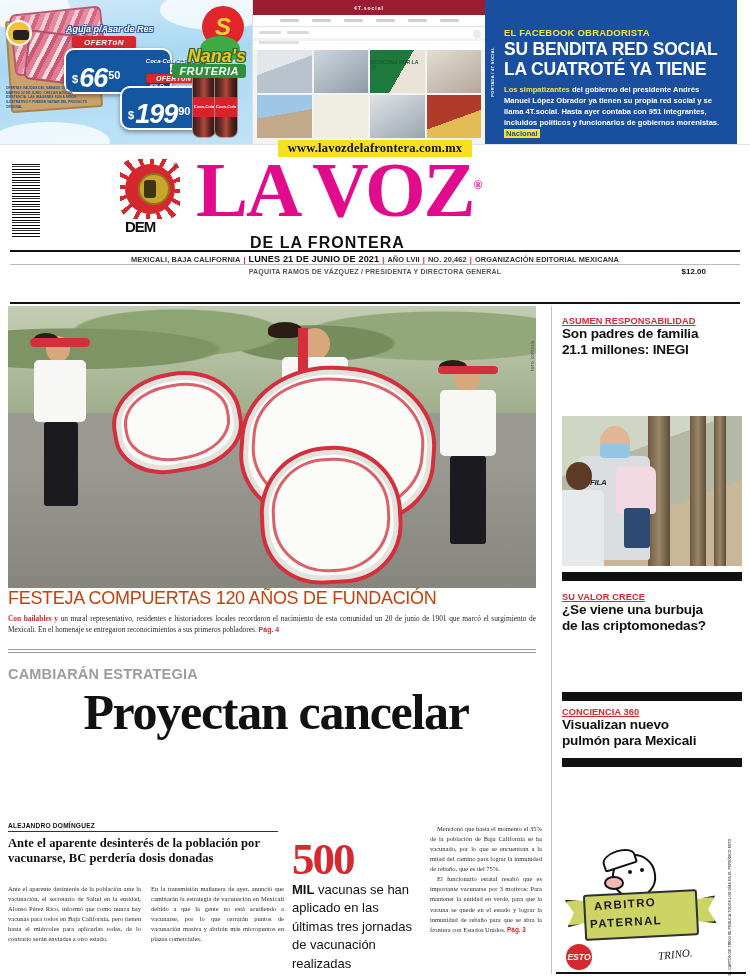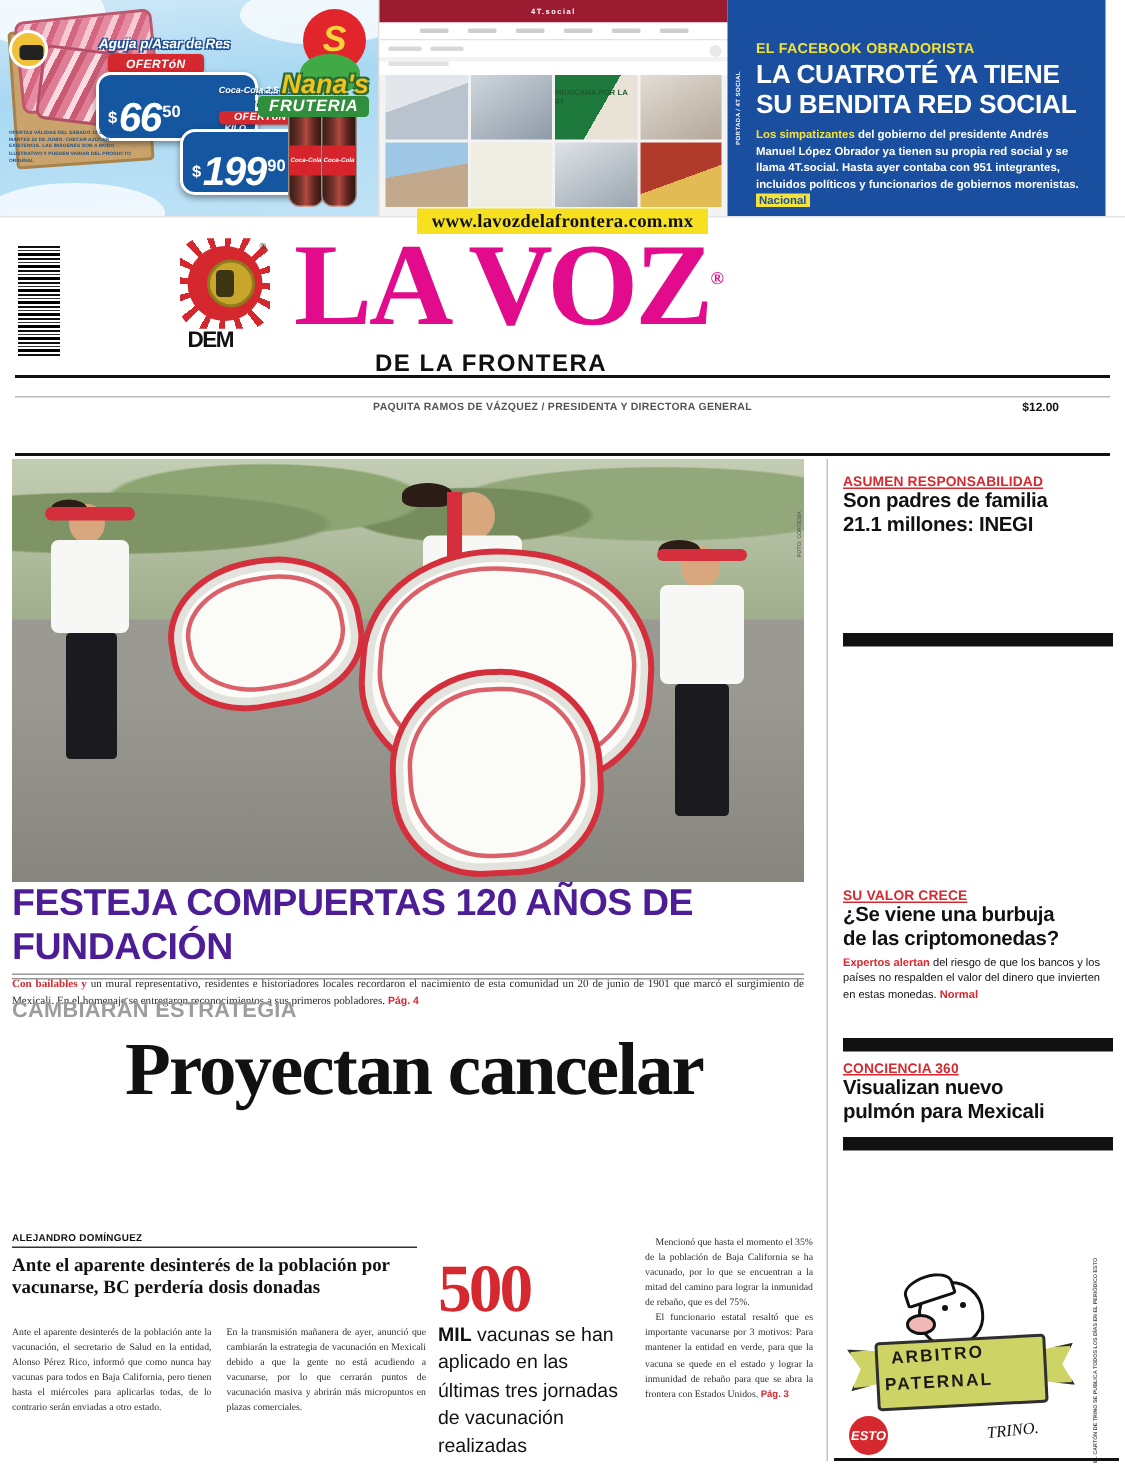--- a/index.html
+++ b/index.html
@@ -154,21 +154,21 @@
   .stripe { position:absolute; background:#d32f3c; }
   .head { border-radius:50%; background:#d8a77d; }
   .hair { position:absolute; border-radius:50% 50% 30% 30%; background:#2b1d16;}
   .legs { background:#1b1b1f; border-radius:3px; }
   .mp-credit { position:absolute; right:-2px; top:6px; width:11px; height:88px;}
   .mp-credit span { position:absolute; left:50%; top:50%; transform:translate(-50%,-50%) rotate(-90deg);
     white-space:nowrap; font-size:3.6px; color:#666; font-weight:700;}
 
   
   .cap-block { position:absolute; left:8px; top:588px; width:528px; }
-  .cap-head { font-size:25px; font-weight:700; color:#4c1d95; letter-spacing:-.3px; }
+  .cap-head { font-size:18px; font-weight:400; color:#c2410c; letter-spacing:-.3px; }
   .cap-text { font-family:"Liberation Serif", serif; font-size:7.4px; line-height:1.5; color:#2a2a2a;
      margin-top:4px; text-align:justify;}
   .cap-text .lead { color:#d6282f; font-weight:700;}
   .cap-text .pag { color:#d6282f; font-weight:700; font-family:"Liberation Sans", sans-serif; font-size:7px;}
   .rule-d { position:absolute; left:8px; top:649px; width:528px; height:1px; background:#999;}
   .rule-e { position:absolute; left:8px; top:652px; width:528px; height:1px; background:#999;}
 
   
   .kicker-main { position:absolute; left:8px; top:666px; font-size:14.5px; font-weight:700; color:#9d9d9d;
      letter-spacing:.2px;}
@@ -347,22 +347,22 @@
       </div>
       <div class="ss-dot"></div>
     </div>
 
     <div class="vstrip">
       <span>PORTADA / 4T SOCIAL</span>
     </div>
 
     <div class="ad-facebook">
       <div class="fb-kicker">EL FACEBOOK OBRADORISTA</div>
+      <div class="fb-head">SU BENDITA RED SOCIAL</div>
       <div class="fb-head">LA CUATROTÉ YA TIENE</div>
-      <div class="fb-head">SU BENDITA RED SOCIAL</div>
       <div class="fb-body">
         <span class="hl">Los simpatizantes</span><span> del gobierno del presidente Andrés Manuel López Obrador ya tienen su propia red social y se llama 4T.social. Hasta ayer contaba con 951 integrantes, incluidos políticos y funcionarios de gobiernos morenistas. </span><span class="fb-tag">Nacional</span>
       </div>
     </div>
   </div>
 
   <div class="page-edge"></div>
 
   <div class="urlwrap">
     <span class="urlbox">www.lavozdelafrontera.com.mx</span>
@@ -378,20 +378,23 @@
       </div>
       <div class="reg-mark">®</div>
       <div class="dem-word">DEM</div>
     </div>
 
     <div class="lavoz"><span>LA VOZ</span><span class="reg">®</span></div>
     <div class="frontera">DE LA FRONTERA</div>
 
     <div class="rule-a"></div>
 
+    <div class="dateline">
+      <span>MEXICALI, BAJA CALIFORNIA</span><span class="sep">|</span><span class="strong">LUNES 21 DE JUNIO DE 2021</span><span class="sep">|</span><span>AÑO LVII</span><span class="sep">|</span><span>NO. 20,462</span><span class="sep">|</span><span>ORGANIZACIÓN EDITORIAL MEXICANA</span>
+    </div>
 
     <div class="rule-b"></div>
     <div class="credit">PAQUITA RAMOS DE VÁZQUEZ / PRESIDENTA Y DIRECTORA GENERAL</div>
     <div class="price">$12.00</div>
   </div>
 
   <div class="rule-c"></div>
 
   <div class="mainphoto">
     <div class="trees"></div>
@@ -486,30 +489,45 @@
 
   <div class="vrule"></div>
 
   <div class="side" style="top:316px;">
     <div class="side-kicker">ASUMEN RESPONSABILIDAD</div>
     <div class="side-head">Son padres de familia</div>
     <div class="side-head">21.1 millones: INEGI</div>
   </div>
 
   <div class="side" style="top:416px;">
+    <div class="side-photo">
+      <div class="sp-tree" style="left:86px;top:0;width:22px;height:150px;"></div>
+      <div class="sp-tree" style="left:128px;top:0;width:16px;height:150px;"></div>
+      <div class="sp-tree" style="left:152px;top:0;width:12px;height:150px;"></div>
+      <div class="sp-person" style="left:16px;top:10px;">
+        <div class="sp-head" style="width:30px;height:32px;margin-left:22px;"></div>
+        <div class="sp-mask" style="left:22px;top:18px;width:30px;height:14px;"></div>
+        <div class="sp-shirt" style="width:72px;height:104px;margin-top:-2px;"></div>
+        <div class="sp-fila" style="left:12px;top:52px;">FILA</div>
+      </div>
+      <div class="sp-baby" style="left:54px;top:50px;width:40px;height:48px;"></div>
+      <div class="sp-jeans" style="left:62px;top:92px;width:26px;height:40px;"></div>
+      <div class="sp-person" style="left:-4px;top:46px;">
+        <div class="sp-head" style="width:26px;height:28px;margin-left:8px;background:#5d3a26;"></div>
+        <div class="sp-shirt" style="width:46px;height:84px;background:#e7e9eb;"></div>
+      </div>
+
+    </div>
     <div class="side-bar"></div>
   </div>
 
   <div class="side" style="top:592px;">
     <div class="side-kicker">SU VALOR CRECE</div>
     <div class="side-head">¿Se viene una burbuja</div>
     <div class="side-head">de las criptomonedas?</div>
-    <div class="side-body">
-      <span class="lead">Expertos alertan</span><span> del riesgo de que los bancos y los países no respalden el valor del dinero que invierten en estas monedas. </span><span class="sec">Normal</span>
-    </div>
   </div>
 
   <div class="side" style="top:686px;">
     <div class="side-bar"></div>
     <div class="side-kicker">CONCIENCIA 360</div>
     <div class="side-head">Visualizan nuevo</div>
     <div class="side-head">pulmón para Mexicali</div>
     <div class="side-bar" style="margin-top:9px;"></div>
   </div>
 

